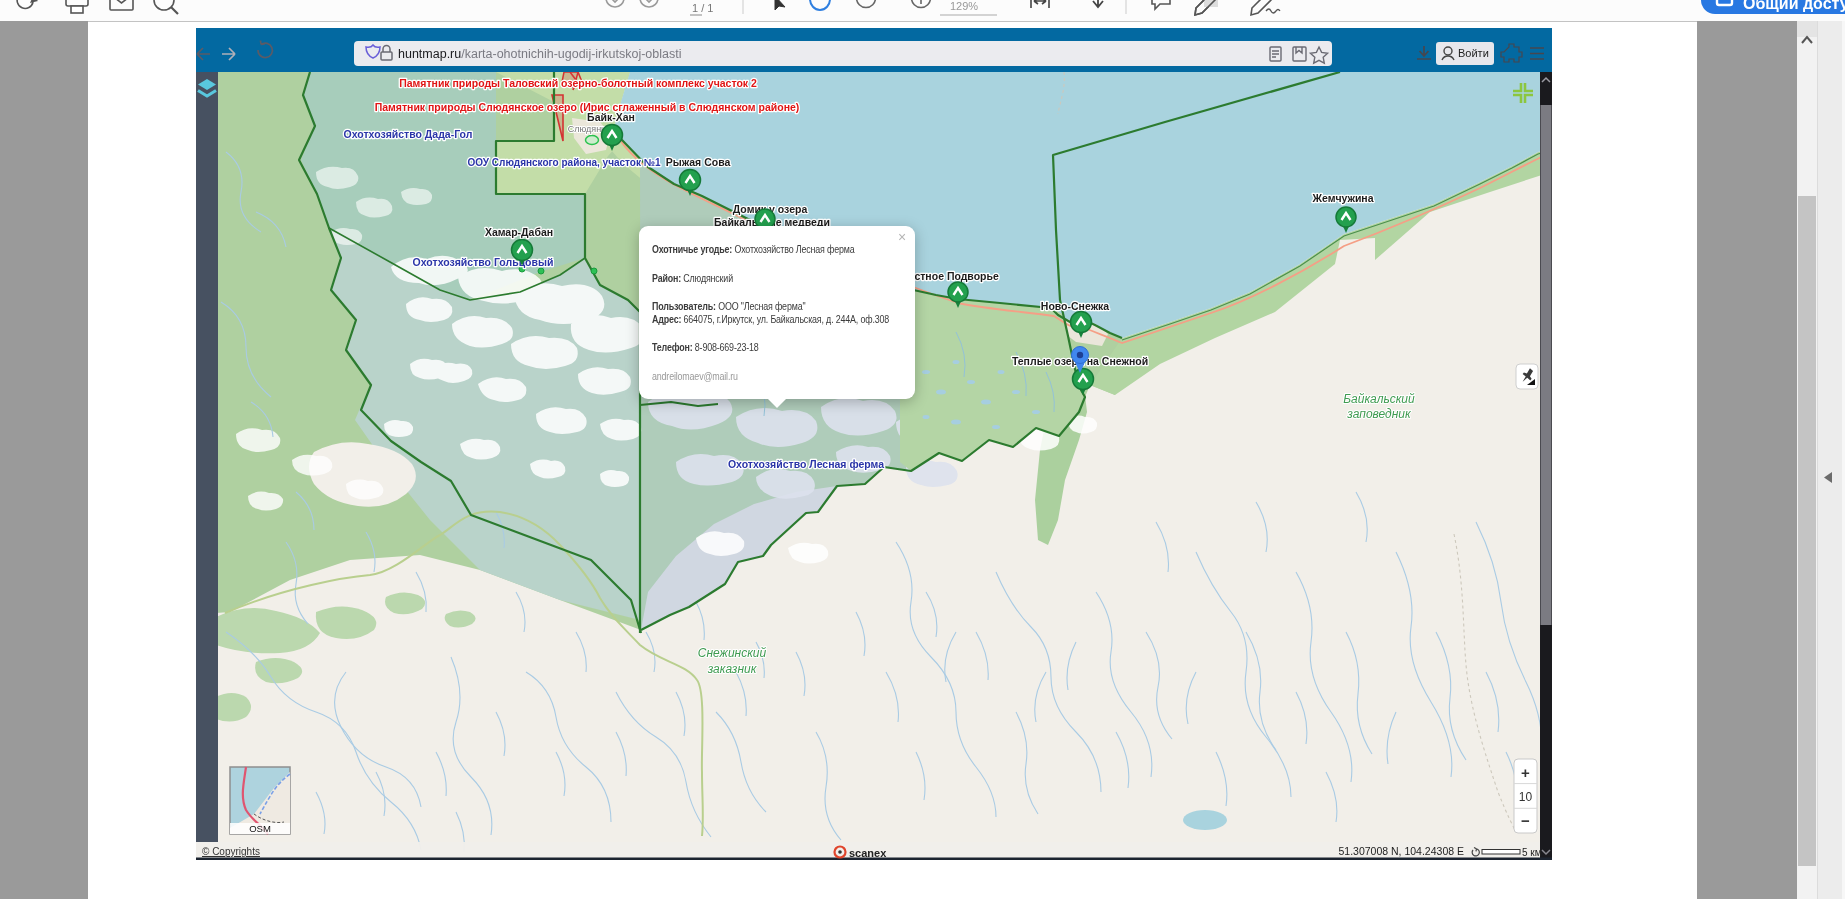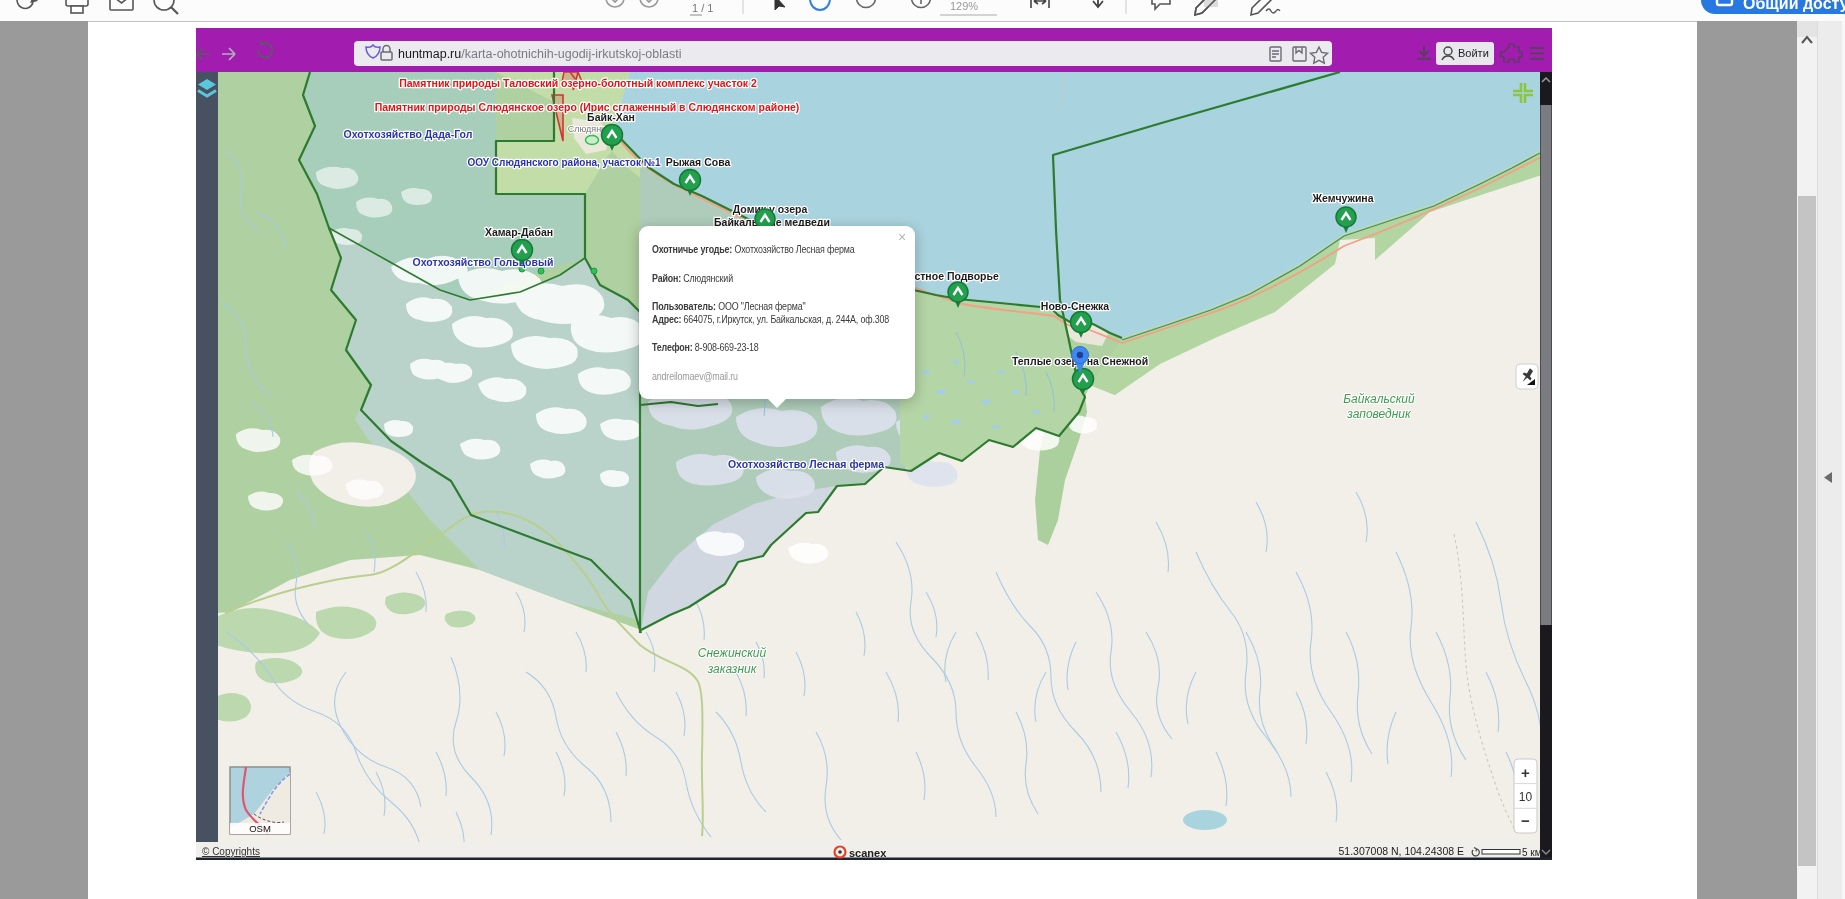--- a/index.html
+++ b/index.html
@@ -65,21 +65,21 @@
 
 <div class="abs" style="left:1817px;top:21px;width:28px;height:878px;background:#ececec;border-left:1px solid #dcdcdc">
  <svg width="28" height="878">
       <path d="M14,451 l-8,5.5 l8,5.5 z" fill="#6b6b6b"></path>
       <rect x="24" y="0" width="4" height="878" fill="#f7f7f7"></rect>
     </svg>
 </div>
 
 <div class="abs" style="left:196px;top:28px;width:1356px;height:832px;background:#f5f5f7">
 
- <div class="abs" style="left:0;top:0;width:1356px;height:44px;background:#a21caf;border-bottom:6px solid #ef4444">
+ <div class="abs" style="left:0;top:0;width:1356px;height:44px;background:#0369a1;border-bottom:6px solid #ef4444">
   <svg width="1356" height="44" style="position:absolute;left:0;top:0">
    <g fill="none" stroke="#5b5b66" stroke-width="1.7">
     <path d="M1,26 h13 m-13,0 l6,-6 m-6,6 l6,6"></path>
     <path d="M26,26 h13 m0,0 l-6,-6 m6,6 l-6,6" stroke="#b0b0b8"></path>
     <path d="M62,22 a7.2,7.2 0 1 0 3,-5.5 M65,16.5 l-0.5,-4 M65,16.5 l4,-0.5"></path>
    </g>
    <rect x="158" y="13" width="978" height="25" rx="4" fill="#ebebef"></rect>
    <path d="M170,19 q5,1 7,-2 q2,3 7,2 q0,8 -7,11 q-7,-3 -7,-11 z" fill="none" stroke="#6a5fd8" stroke-width="1.5"></path>
    <g fill="none" stroke="#6b6b74" stroke-width="1.5">
     <rect x="185" y="24" width="11" height="8" rx="1"></rect>

